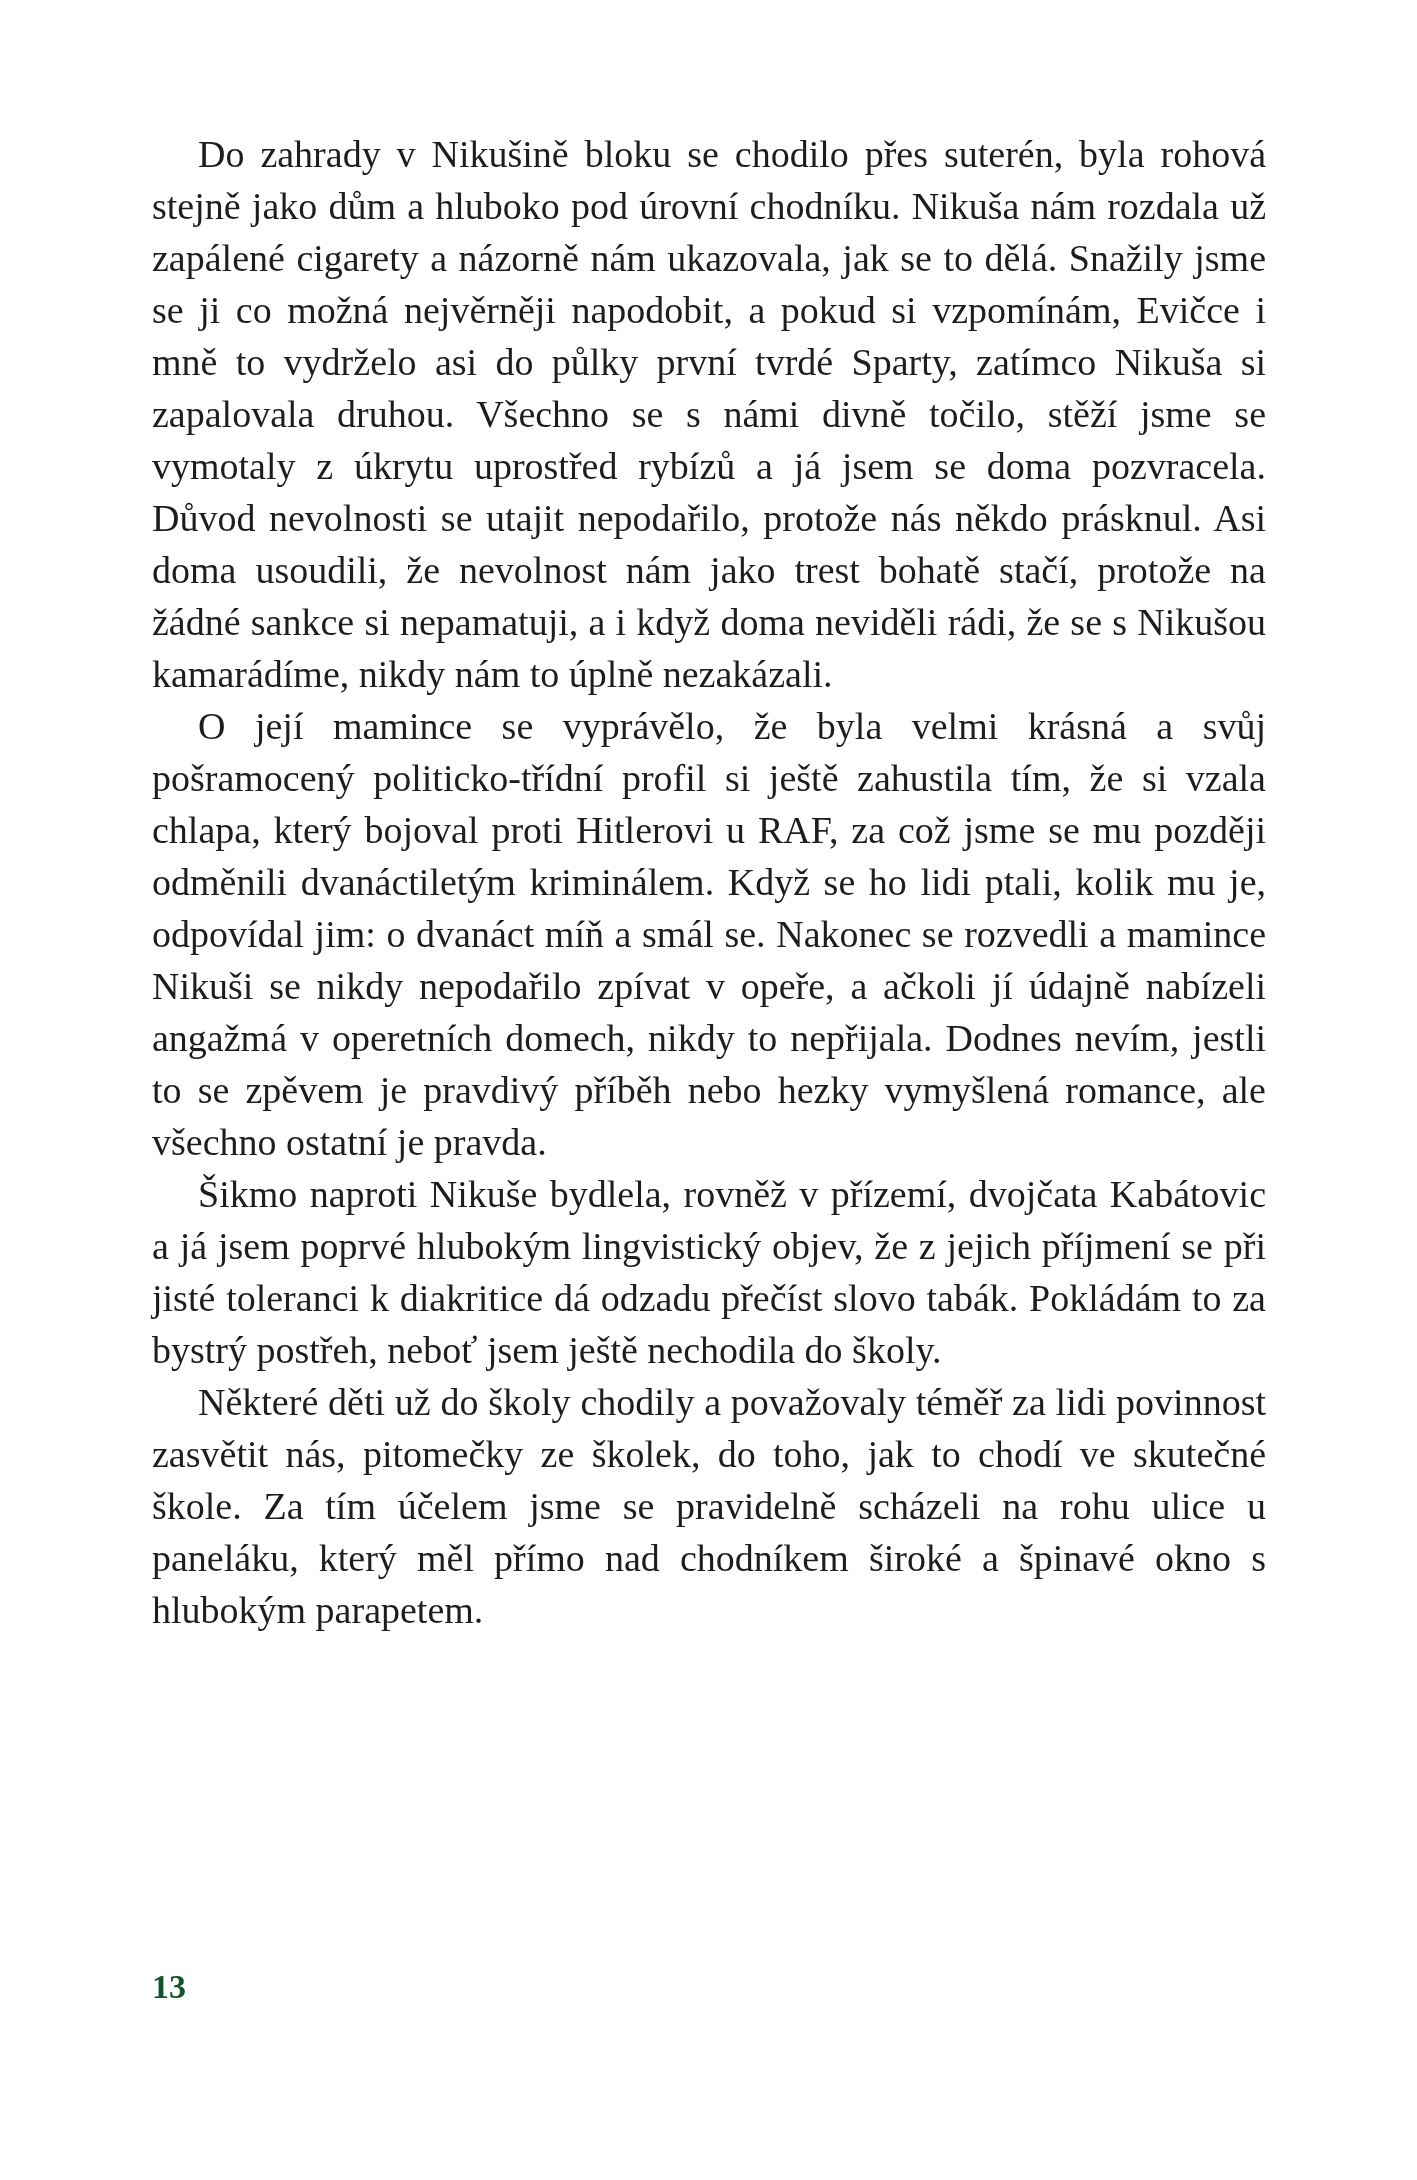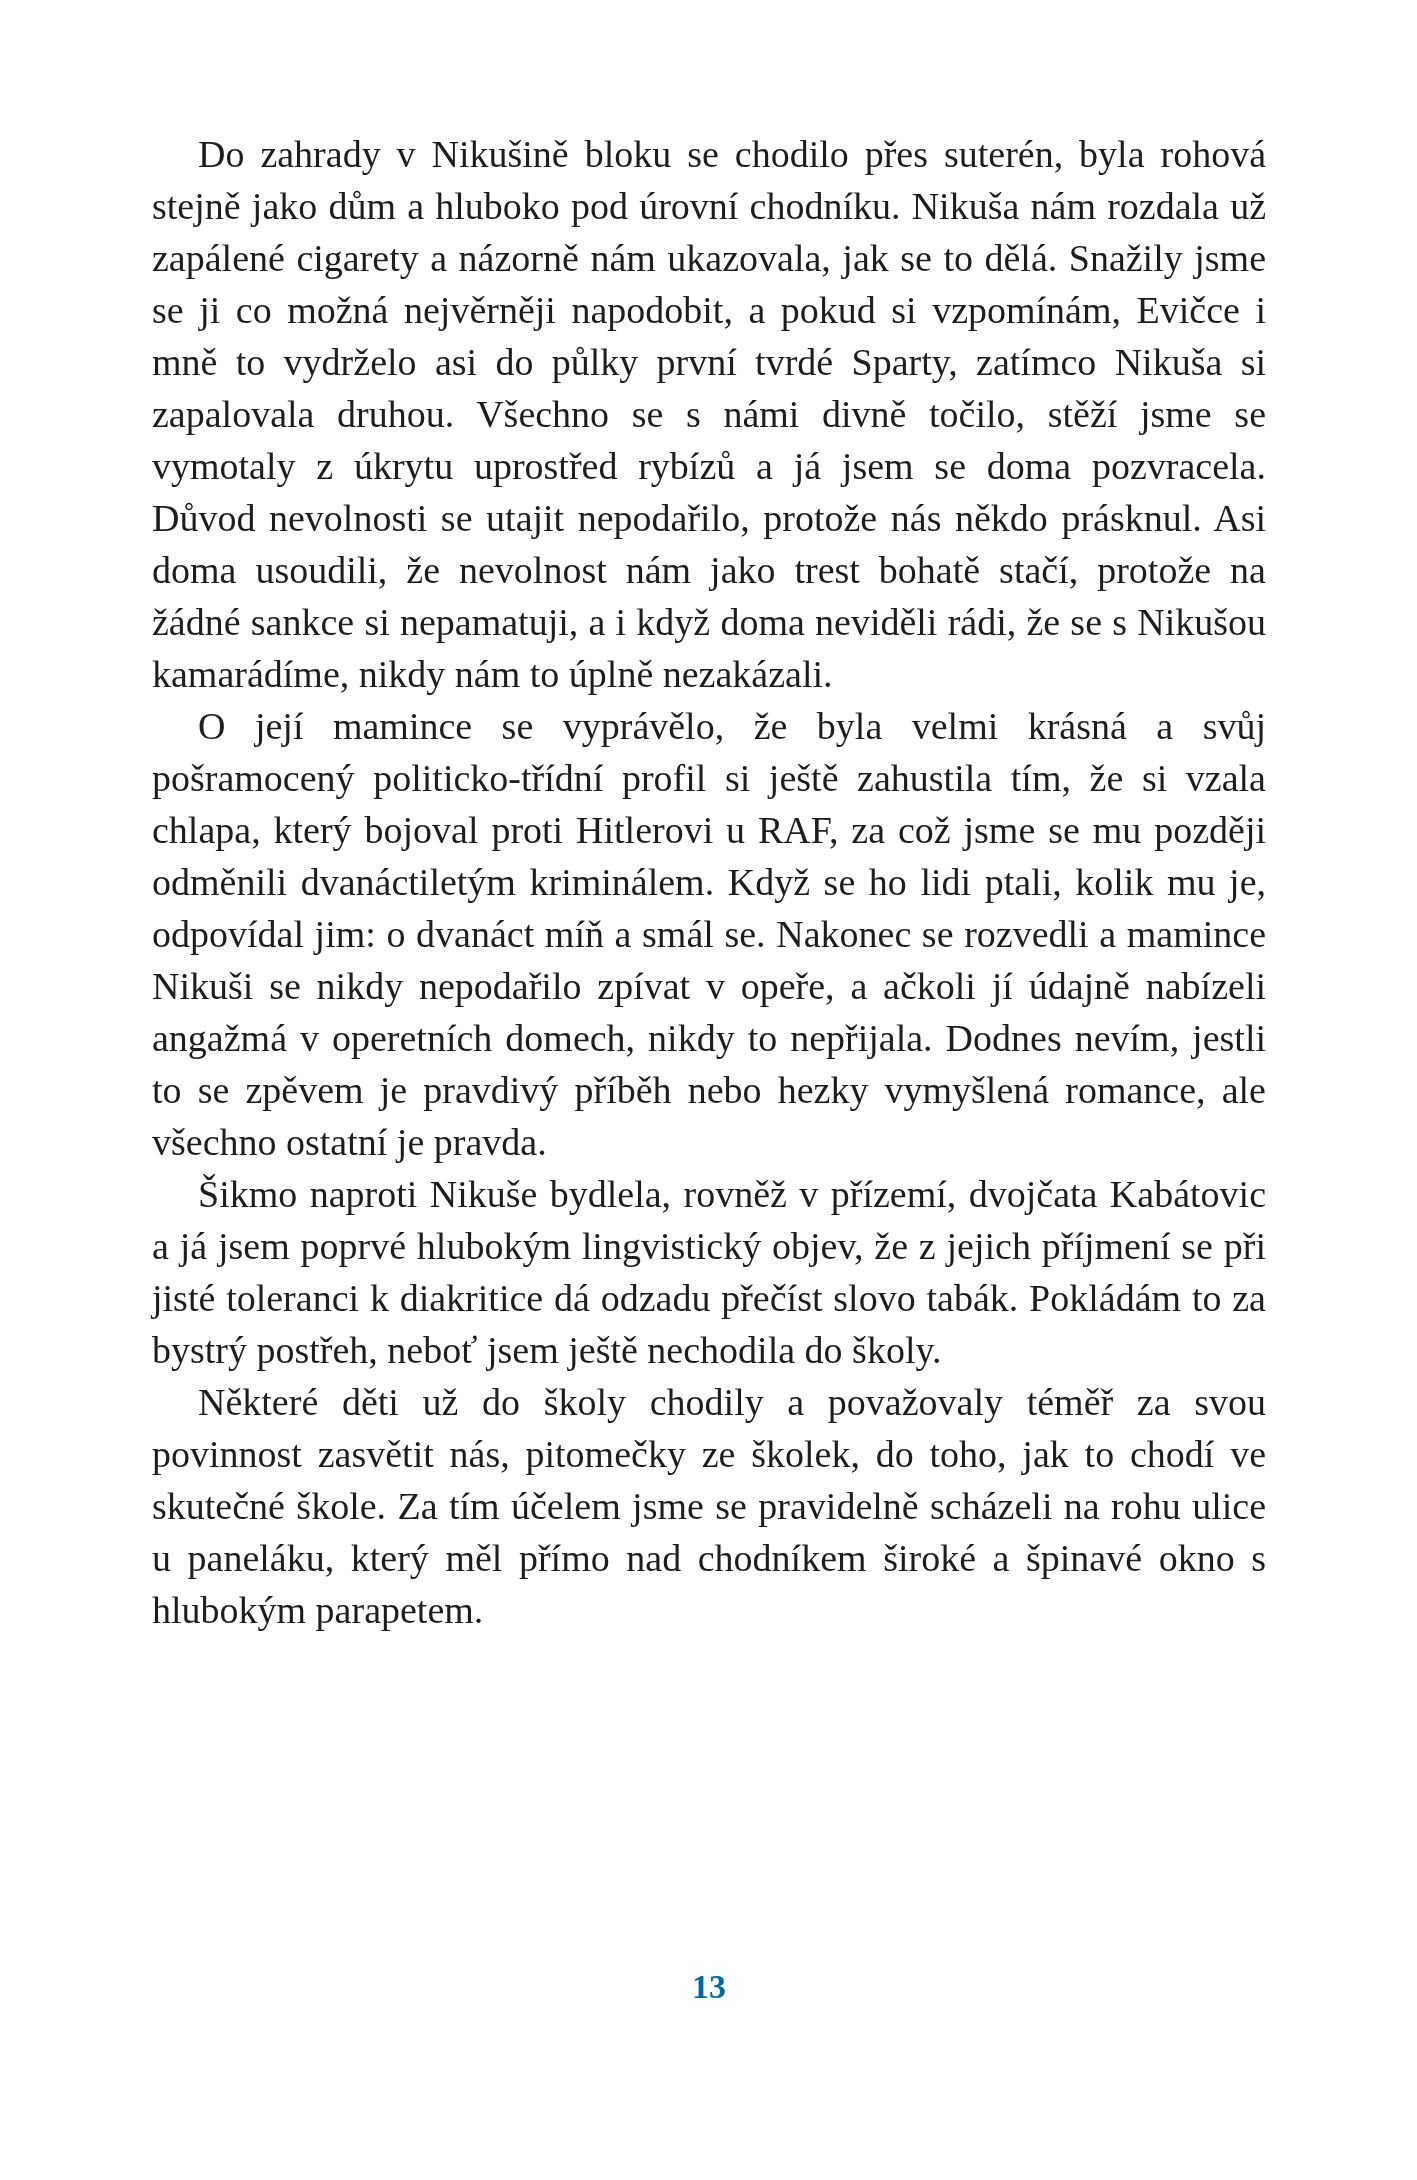--- a/index.html
+++ b/index.html
@@ -35,30 +35,29 @@
     .text-block p {
       margin: 0;
       padding: 0;
       text-indent: 46px;
     }
     .page-number {
       position: absolute;
       left: 152px;
       top: 1968px;
       width: 1114px;
-      text-align: center;
       font-size: 34px;
       font-weight: bold;
-      color: #0369a1;
+      color: #14532d;
     }
   </style>
 </head>
 <body>
 
 <div class="page">
   <div class="text-block">
     <p>Do zahrady v Nikušině bloku se chodilo přes suterén, byla rohová stejně jako dům a hluboko pod úrovní chodníku. Nikuša nám rozdala už zapálené cigarety a názorně nám ukazovala, jak se to dělá. Snažily jsme se ji co možná nejvěrněji napodobit, a pokud si vzpomínám, Evičce i mně to vydrželo asi do půlky první tvrdé Sparty, zatímco Nikuša si zapalovala druhou. Všechno se s námi divně točilo, stěží jsme se vymotaly z úkrytu uprostřed rybízů a já jsem se doma pozvracela. Důvod nevolnosti se utajit nepodařilo, protože nás někdo prásknul. Asi doma usoudili, že nevolnost nám jako trest bohatě stačí, protože na žádné sankce si nepamatuji, a i když doma neviděli rádi, že se s Nikušou kamarádíme, nikdy nám to úplně nezakázali.</p>
     <p>O její mamince se vyprávělo, že byla velmi krásná a svůj pošramocený politicko-třídní profil si ještě zahustila tím, že si vzala chlapa, který bojoval proti Hitlerovi u RAF, za což jsme se mu později odměnili dvanáctiletým kriminálem. Když se ho lidi ptali, kolik mu je, odpovídal jim: o dvanáct míň a smál se. Nakonec se rozvedli a mamince Nikuši se nikdy nepodařilo zpívat v opeře, a ačkoli jí údajně nabízeli angažmá v operetních domech, nikdy to nepřijala. Dodnes nevím, jestli to se zpěvem je pravdivý příběh nebo hezky vymyšlená romance, ale všechno ostatní je pravda.</p>
     <p>Šikmo naproti Nikuše bydlela, rovněž v přízemí, dvojčata Kabátovic a já jsem poprvé hlubokým lingvistický objev, že z jejich příjmení se při jisté toleranci k diakritice dá odzadu přečíst slovo tabák. Pokládám to za bystrý postřeh, neboť jsem ještě nechodila do školy.</p>
-    <p>Některé děti už do školy chodily a považovaly téměř za svou povinnost zasvětit nás, pitomečky ze školek, do toho, jak to chodí ve skutečné škole. Za tím účelem jsme se pravidelně scházeli na rohu ulice u paneláku, který měl přímo nad chodníkem široké a špinavé okno s hlubokým parapetem.</p>
+    <p>Některé děti už do školy chodily a považovaly téměř za lidi povinnost zasvětit nás, pitomečky ze školek, do toho, jak to chodí ve skutečné škole. Za tím účelem jsme se pravidelně scházeli na rohu ulice u paneláku, který měl přímo nad chodníkem široké a špinavé okno s hlubokým parapetem.</p>
   </div>
   <div class="page-number">13</div>
 </div>
 
 </body></html>

